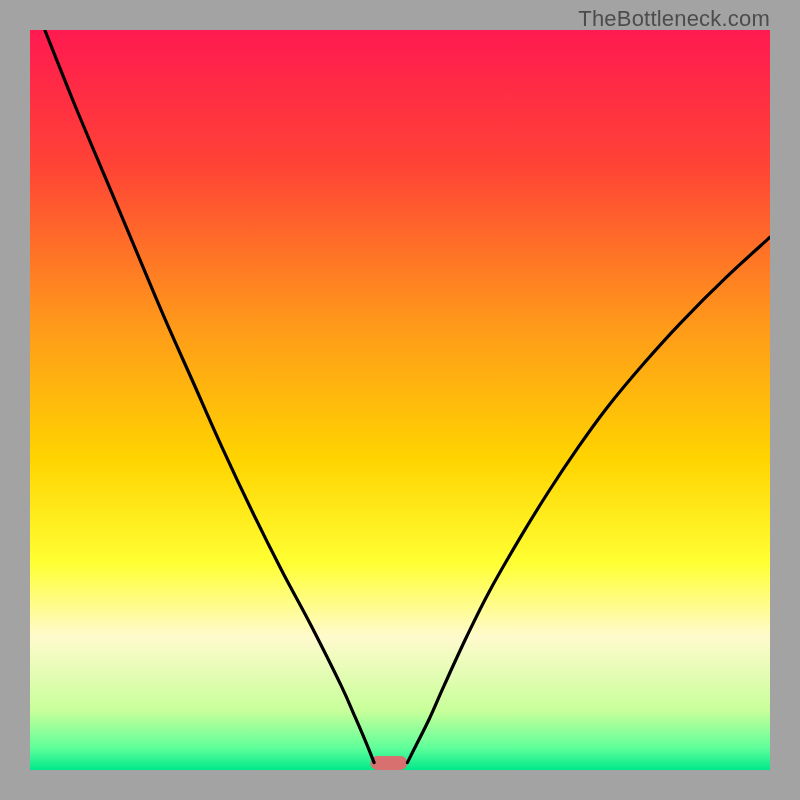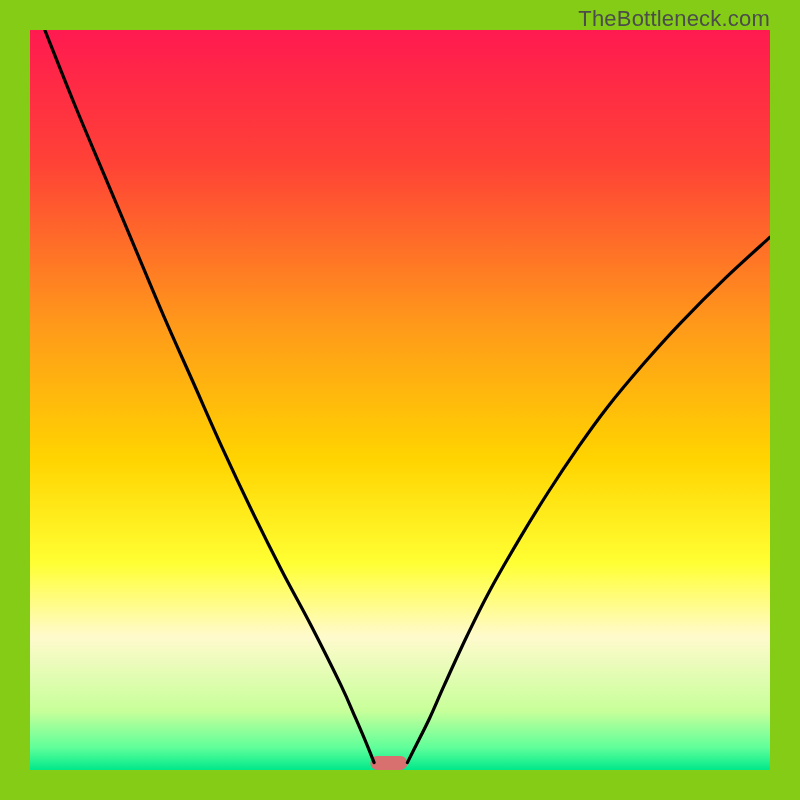--- a/index.html
+++ b/index.html
@@ -1,17 +1,17 @@
 <!DOCTYPE html>
 <html><head>
 <meta charset="utf-8">
 <style>
   * { margin: 0; padding: 0; box-sizing: border-box; }
   body { width: 800px; height: 800px; background: #000; position: relative; font-family: Arial, sans-serif; overflow: hidden; }
-  .frame { position: absolute; top: 0; left: 0; width: 800px; height: 800px; background: #84cc16; }
+  .frame { position: absolute; top: 0; left: 0; width: 800px; height: 800px; background: #a3a3a3; }
   .plot { position: absolute; top: 30px; left: 30px; width: 740px; height: 740px; }
   .watermark { position: absolute; top: 6px; right: 30px; color: #4c4c4c; font-size: 22px; letter-spacing: 0.2px; font-weight: 500; }
   svg { display: block; }
 </style>
 </head>
 <body>
 
 <div class="frame">
 
   <div class="watermark">TheBottleneck.com</div>

